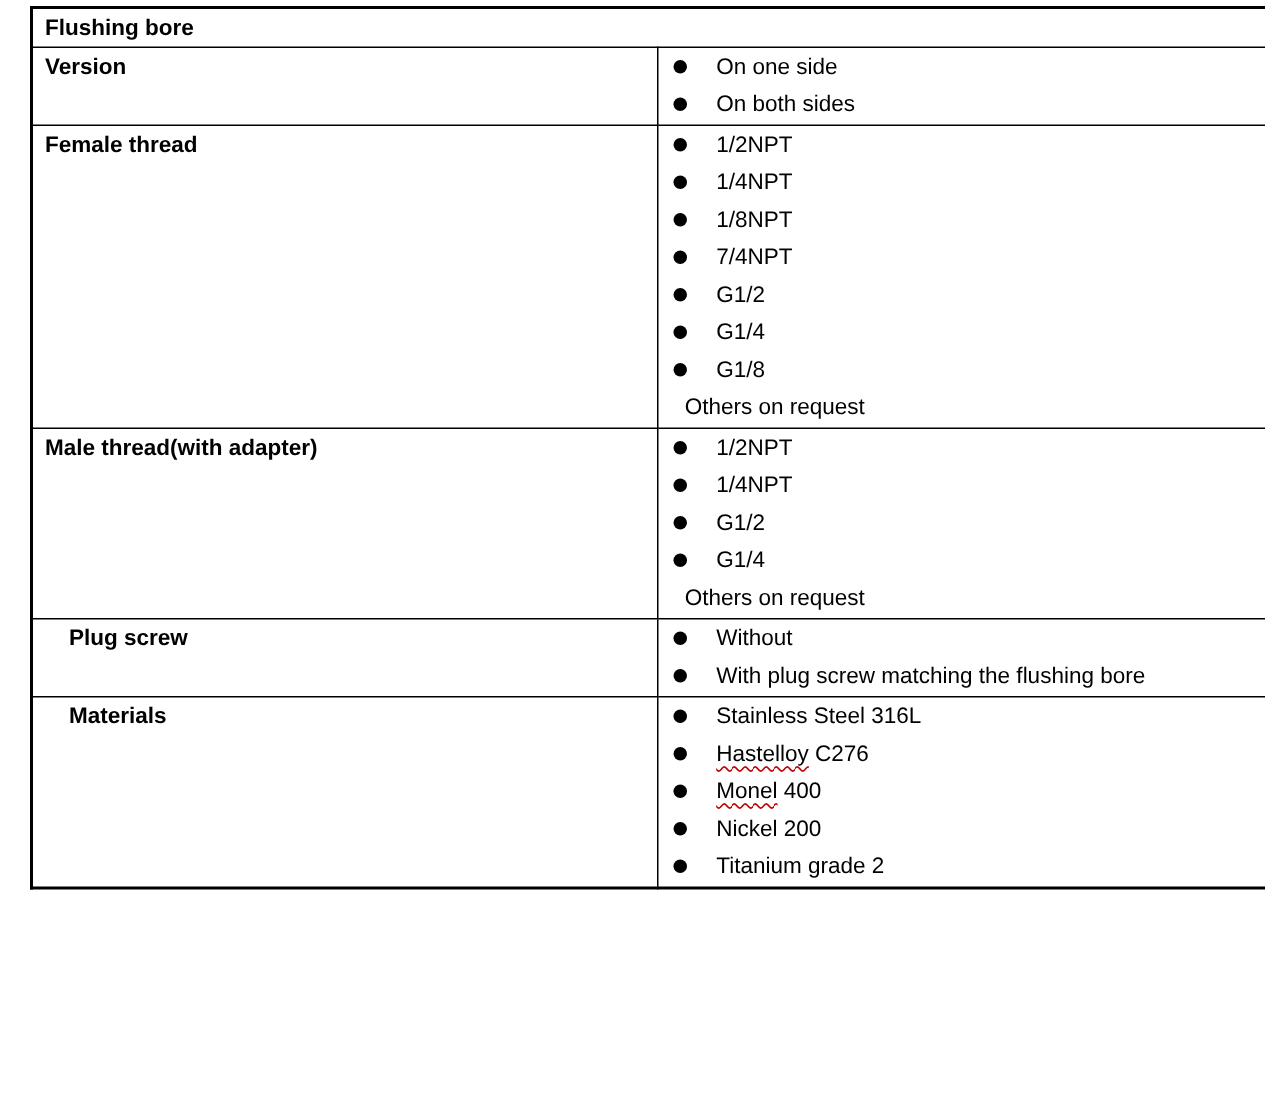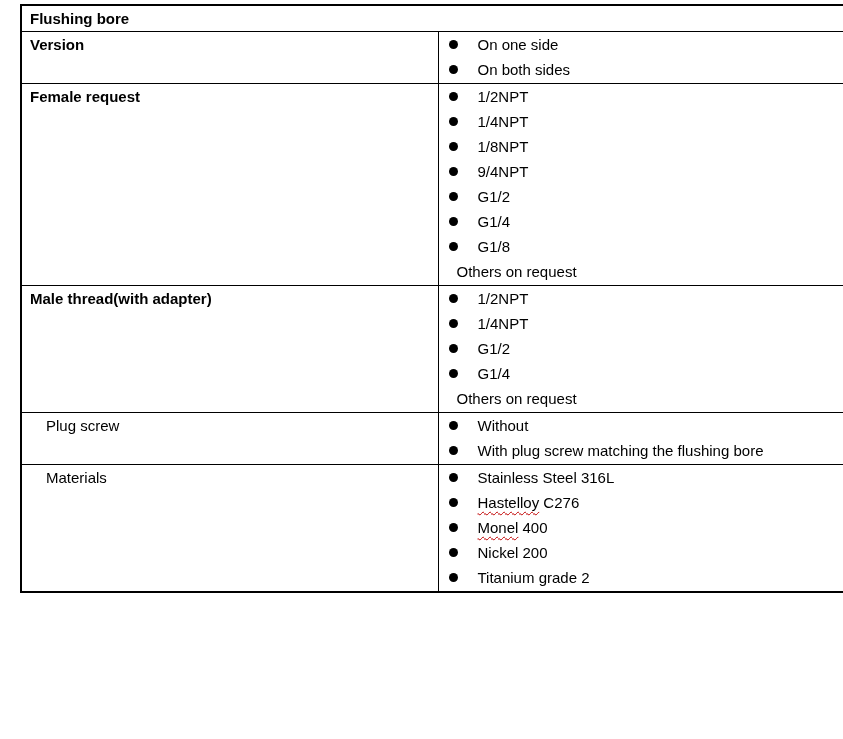--- a/index.html
+++ b/index.html
@@ -42,21 +42,21 @@
   }
   td.label-cell {
     width: 412px;
     vertical-align: top;
     font-size: 15px;
     font-weight: bold;
     line-height: 25px;
     padding: 0 0 1px 8px;
   }
   td.label-cell.bold {
-    font-weight: normal;
+    font-weight: bold;
     padding-left: 24px;
   }
   td.items-cell {
     vertical-align: top;
     padding: 0 0 1px 0;
   }
   .item-line {
     position: relative;
     font-size: 15px;
     line-height: 25px;
@@ -96,26 +96,26 @@
     </thead>
     <tbody>
         <tr>
           <td class="label-cell">Version</td>
           <td class="items-cell">
             <div class="item-line"><span class="bullet"></span><span>On one side</span></div>
             <div class="item-line"><span class="bullet"></span><span>On both sides</span></div>
           </td>
         </tr>
         <tr>
-          <td class="label-cell">Female request</td>
+          <td class="label-cell">Female thread</td>
           <td class="items-cell">
             <div class="item-line"><span class="bullet"></span><span>1/2NPT</span></div>
             <div class="item-line"><span class="bullet"></span><span>1/4NPT</span></div>
             <div class="item-line"><span class="bullet"></span><span>1/8NPT</span></div>
-            <div class="item-line"><span class="bullet"></span><span>9/4NPT</span></div>
+            <div class="item-line"><span class="bullet"></span><span>7/4NPT</span></div>
             <div class="item-line"><span class="bullet"></span><span>G1/2</span></div>
             <div class="item-line"><span class="bullet"></span><span>G1/4</span></div>
             <div class="item-line"><span class="bullet"></span><span>G1/8</span></div>
             <div class="item-line no-bullet"><span>Others on request</span></div>
           </td>
         </tr>
         <tr>
           <td class="label-cell">Male thread(with adapter)</td>
           <td class="items-cell">
             <div class="item-line"><span class="bullet"></span><span>1/2NPT</span></div>

